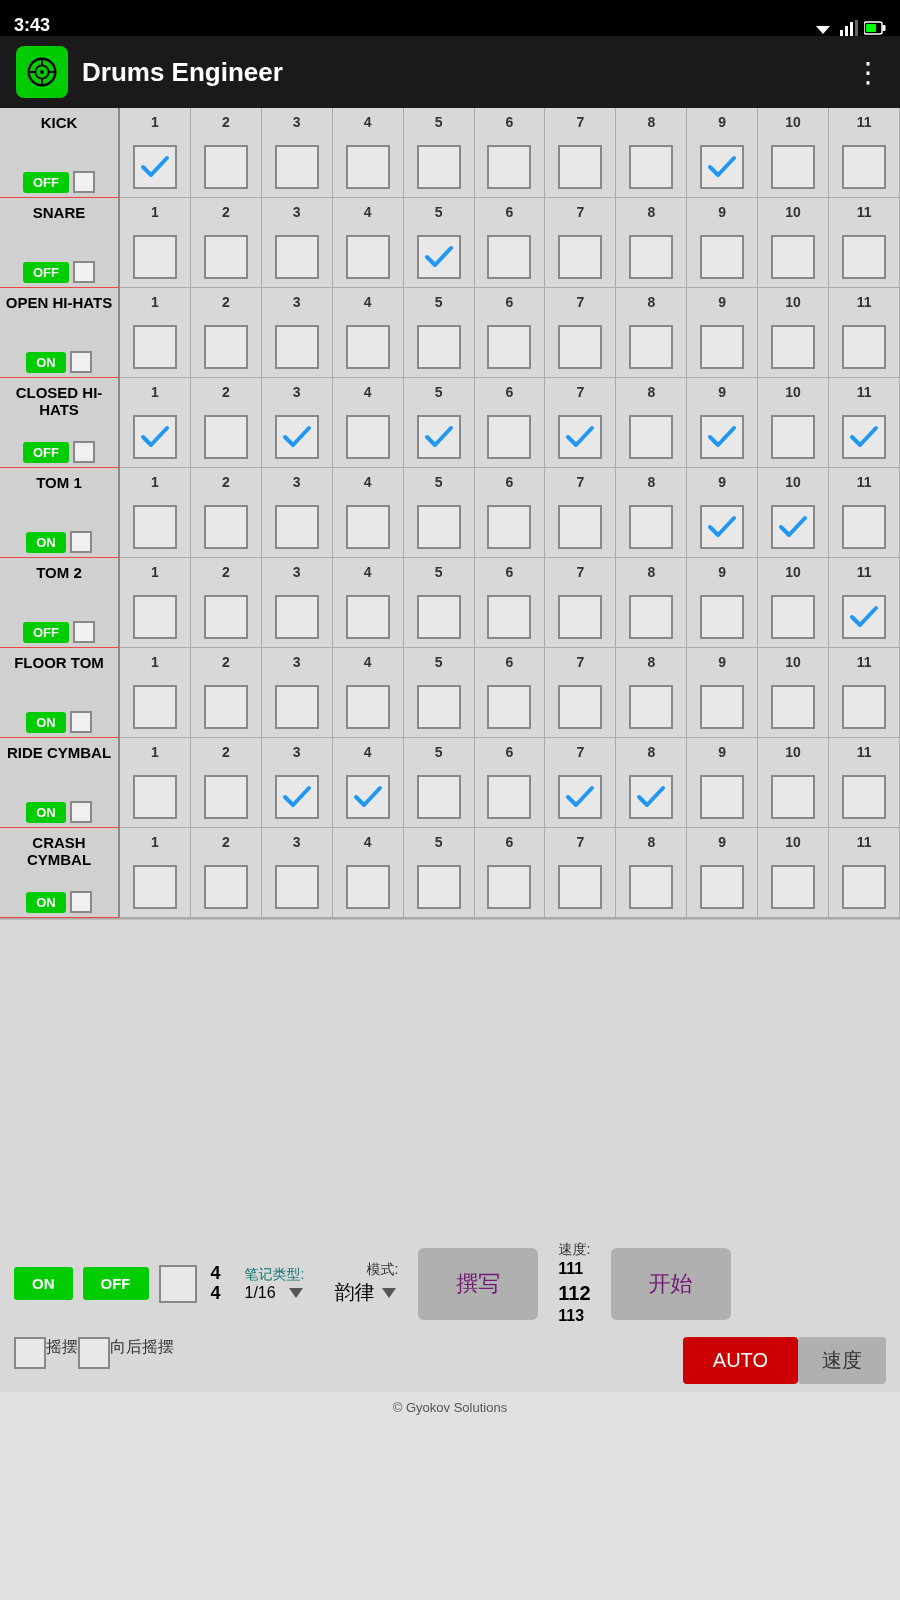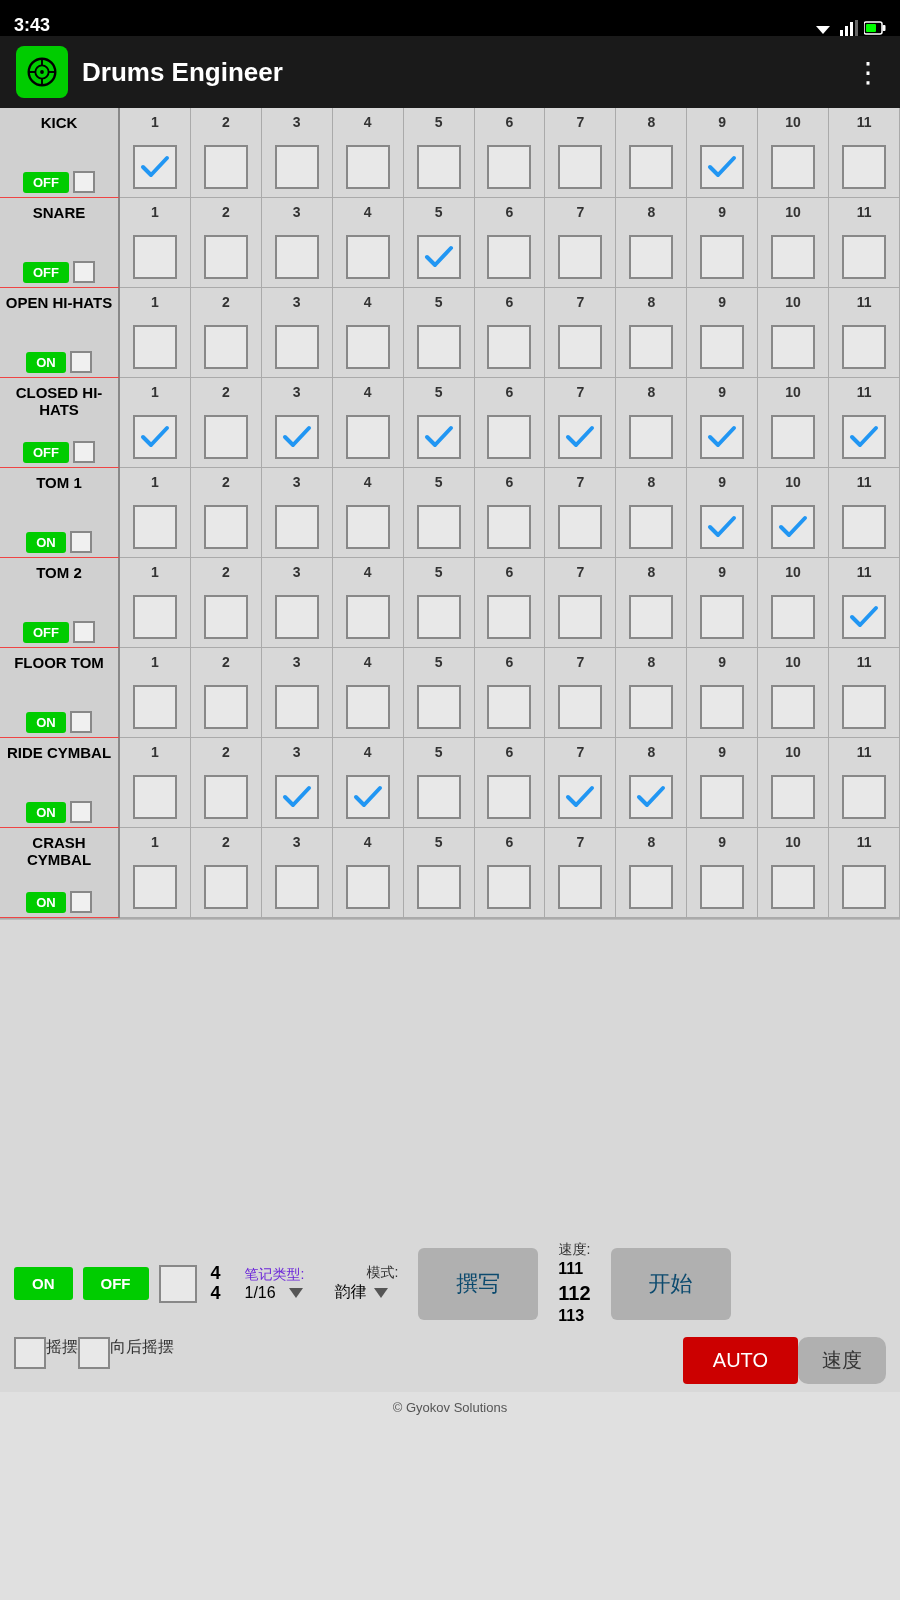--- a/index.html
+++ b/index.html
@@ -217,21 +217,21 @@
     }
 
     .note-type-section {
       display: flex;
       flex-direction: column;
       align-items: flex-start;
       margin: 0 10px;
     }
     .note-type-label {
       font-size: 14px;
-      color: #6d28d9;
+      color: #0f766e;
     }
     .note-type-value {
       font-size: 16px;
       display: flex;
       align-items: center;
       gap: 13px;
     }
     .dropdown-triangle {
       width: 0;
       height: 0;
@@ -241,35 +241,35 @@
     }
 
     .mode-section {
       display: flex;
       flex-direction: column;
       align-items: flex-start;
       margin: 0 10px;
     }
     .mode-label { font-size: 14px; color: #333; margin-left: 32px; }
     .mode-value {
-      font-size: 16px;
+      font-size: 20px;
       display: flex;
       align-items: center;
       gap: 8px;
       justify-content: center;
     }
 
     .big-btn {
       background: #b0b0b0;
       border: none;
       border-radius: 6px;
       padding: 0 12px;
       height: 72px;
       font-size: 22px;
-      color: #0c4a6e;
+      color: #701a75;
       cursor: pointer;
       min-width: 120px;
     }
 
     .speed-section {
       display: flex;
       flex-direction: column;
       align-items: center;
       margin: 0 10px;
     }
@@ -304,21 +304,21 @@
       padding: 10px 30px;
       font-size: 20px;
       font-weight: normal;
       cursor: pointer;
       margin-left: auto;
     }
     .speed-btn {
       background: #b0b0b0;
       color: #333;
       border: none;
-      border-radius: 10px;
+      border-radius: 4px;
       padding: 10px 24px;
       font-size: 20px;
       cursor: pointer;
     }
 
     .copyright {
       text-align: center;
       font-size: 13px;
       color: #555;
       padding: 8px 0 4px 0;

